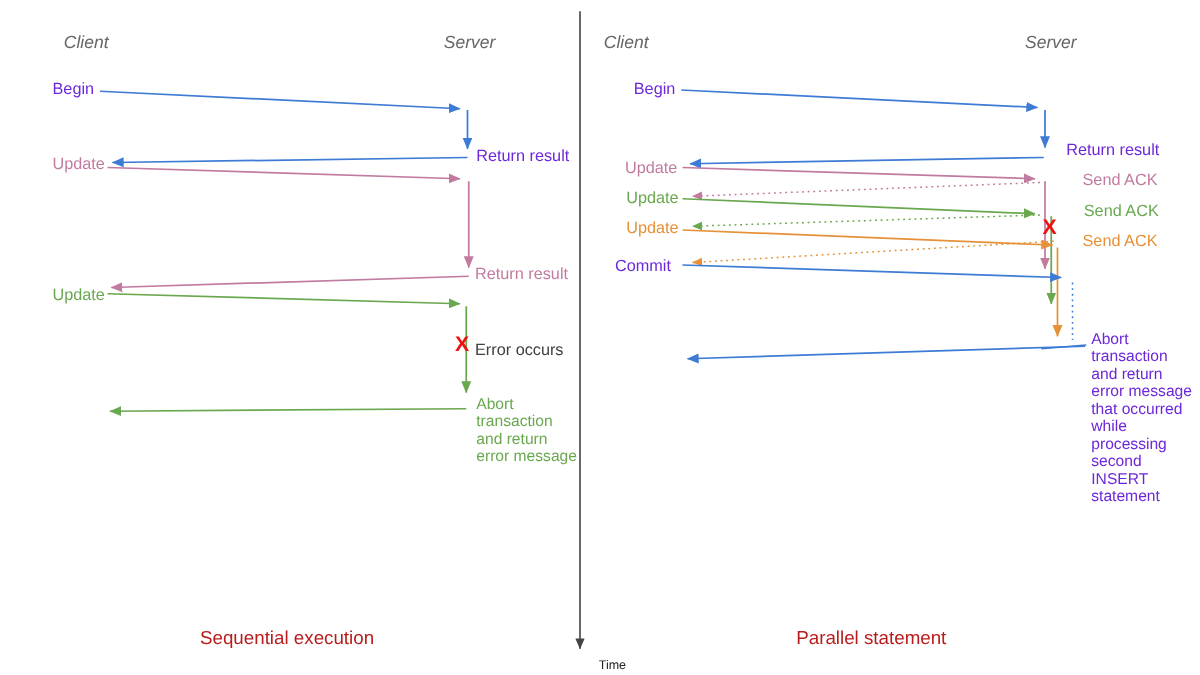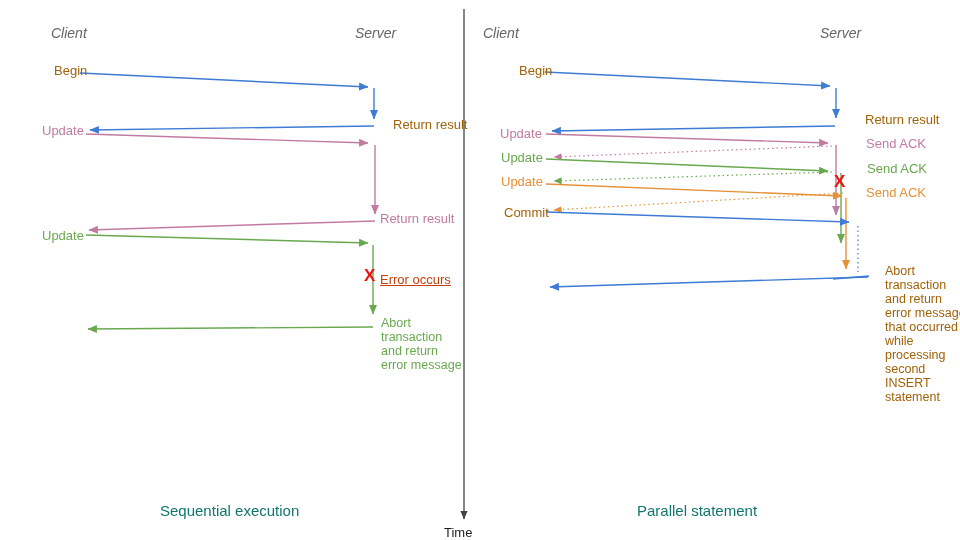--- a/index.html
+++ b/index.html
@@ -3,29 +3,29 @@
 <meta charset="utf-8">
 <style>
   html,body{margin:0;padding:0;background:#ffffff;}
   #stage{
     position:relative;width:960px;height:540px;background:#ffffff;overflow:hidden;
     font-family:"Liberation Sans", sans-serif;
   }
   #arrows{position:absolute;left:0;top:0;width:960px;height:540px;}
   .lbl{position:absolute;font-size:13px;line-height:14px;white-space:nowrap;}
   .actor{font-size:14px;font-style:italic;color:#666666;}
-  .blue{color:#a16207;margin-left:12px;}
+  .blue{color:#6d28d9;}
   .pink{color:#c27ba0;}
   .green{color:#6aa84f;}
   .orange{color:#e69138;}
-  .red{color:#c2410c;text-decoration:underline;}
+  .red{color:#404040;}
   .block{white-space:pre-line;font-size:12.5px;line-height:14px;}
   .xmark{font-size:17px;font-weight:700;color:#ee1111;}
-  .caption{font-size:15px;color:#0f766e;}
-  .timelbl{font-size:13px;color:#222222;}
+  .caption{font-size:15px;color:#b91c1c;}
+  .timelbl{font-size:10px;color:#222222;margin-left:35px;}
 </style>
 </head>
 <body>
 
 <div id="stage">
 
   <svg id="arrows" viewBox="0 0 960 540" xmlns="http://www.w3.org/2000/svg">
     <defs>
       <marker id="ah-blue" viewBox="0 0 10 10" refX="8.5" refY="5" markerWidth="7.5" markerHeight="7.5" orient="auto">
         <path d="M0,1.2 L9,5 L0,8.8 z" fill="#3d7bd5"></path>

